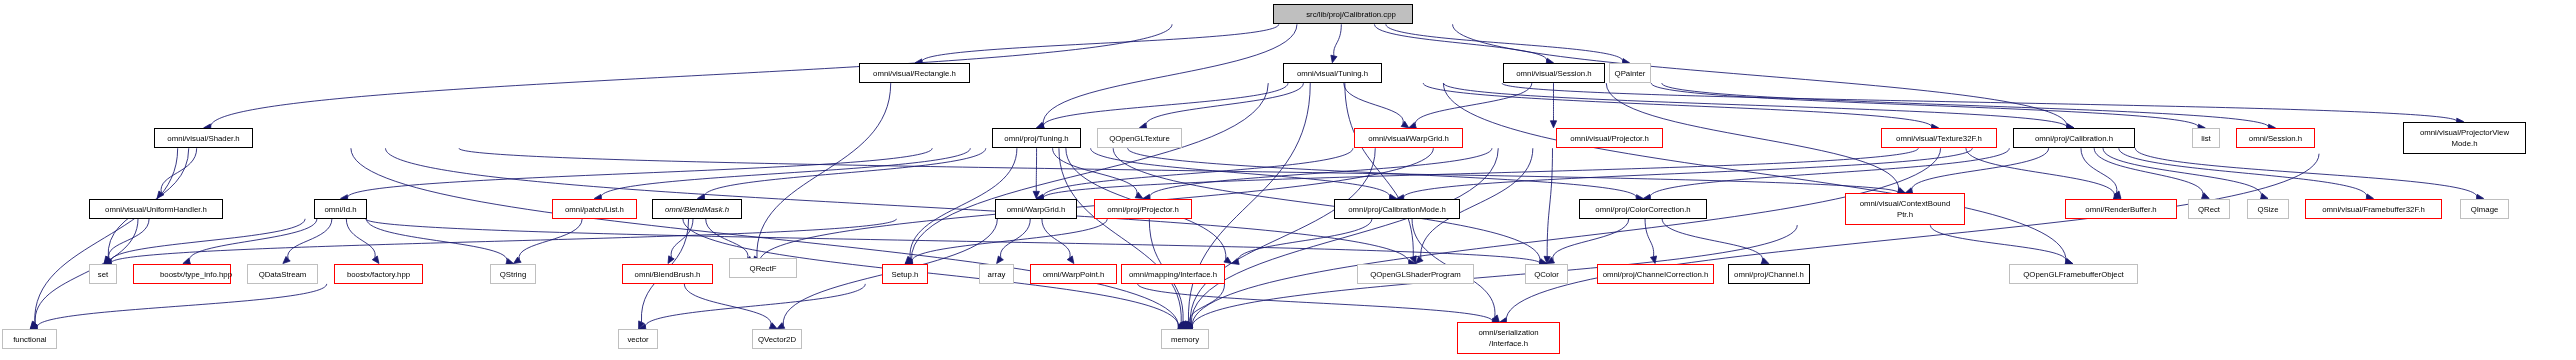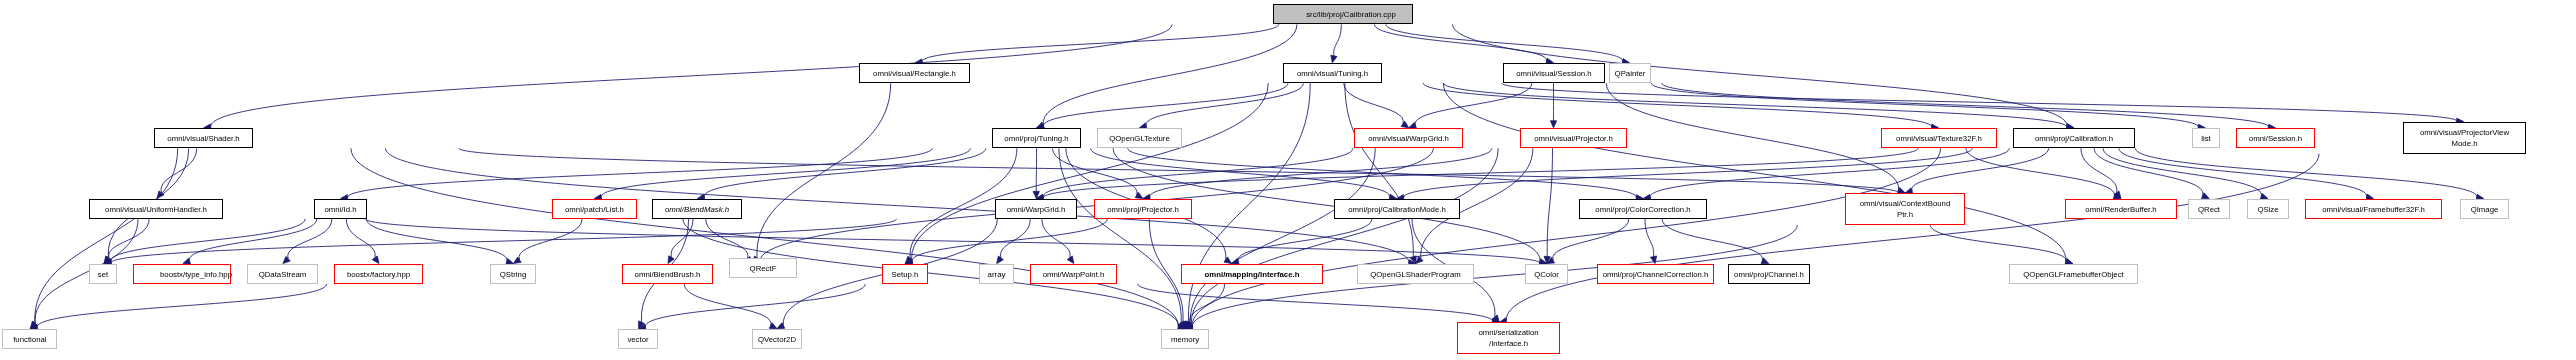--- a/index.html
+++ b/index.html
@@ -210,21 +210,21 @@
   <div class="node documented" style="left: 1283px; top: 63px; width: 99px; height: 20.4px;">omni/visual/Tuning.h</div>
   <div class="node documented" style="left: 1503px; top: 63px; width: 102px; height: 20.4px;">omni/visual/Session.h</div>
   <div class="node external" style="left: 1609px; top: 63px; width: 42px; height: 20.4px;">QPainter</div>
   <div class="node external" style="left: 2192px; top: 128px; width: 28px; height: 20.4px;">list</div>
   <div class="node undocumented" style="left: 2236px; top: 128px; width: 79px; height: 20.4px;">omni/Session.h</div>
   <div class="node documented" style="left: 2403px; top: 122px; width: 123px; height: 32px;">omni/visual/ProjectorView
 Mode.h</div>
   <div class="node documented" style="left: 992px; top: 128px; width: 89px; height: 20.4px;">omni/proj/Tuning.h</div>
   <div class="node external" style="left: 1097px; top: 128px; width: 85px; height: 20.4px;">QOpenGLTexture</div>
   <div class="node undocumented" style="left: 1354px; top: 128px; width: 109px; height: 20.4px;">omni/visual/WarpGrid.h</div>
-  <div class="node undocumented" style="left: 1520px; top: 128px; width: 107px; height: 20.4px;">omni/visual/Projector.h</div>
+  <div class="node undocumented" style="left: 1556px; top: 128px; width: 107px; height: 20.4px;">omni/visual/Projector.h</div>
   <div class="node undocumented" style="left: 1881px; top: 128px; width: 116px; height: 20.4px;">omni/visual/Texture32F.h</div>
   <div class="node documented" style="left: 2013px; top: 128px; width: 122px; height: 20.4px;">omni/proj/Calibration.h</div>
   <div class="node documented" style="left: 89px; top: 199px; width: 134px; height: 20.4px;">omni/visual/UniformHandler.h</div>
   <div class="node documented" style="left: 314px; top: 199px; width: 53px; height: 20.4px;">omni/Id.h</div>
   <div class="node undocumented" style="left: 552px; top: 199px; width: 85px; height: 20.4px;">omni/patch/List.h</div>
   <div class="node documented" style="left: 652px; top: 199px; width: 90px; height: 20.4px; font-style: italic;">omni/BlendMask.h</div>
   <div class="node documented" style="left: 995px; top: 199px; width: 82px; height: 20.4px;">omni/WarpGrid.h</div>
   <div class="node undocumented" style="left: 1094px; top: 199px; width: 98px; height: 20.4px;">omni/proj/Projector.h</div>
   <div class="node documented" style="left: 1334px; top: 199px; width: 126px; height: 20.4px;">omni/proj/CalibrationMode.h</div>
   <div class="node documented" style="left: 1579px; top: 199px; width: 128px; height: 20.4px;">omni/proj/ColorCorrection.h</div>
@@ -238,21 +238,21 @@
   <div class="node external" style="left: 89px; top: 264px; width: 28px; height: 20.4px;">set</div>
   <div class="node undocumented" style="left: 133px; top: 264px; width: 98px; height: 20.4px; padding-left: 28px;">boostx/type_info.hpp</div>
   <div class="node external" style="left: 247px; top: 264px; width: 71px; height: 20.4px;">QDataStream</div>
   <div class="node undocumented" style="left: 334px; top: 264px; width: 89px; height: 20.4px;">boostx/factory.hpp</div>
   <div class="node external" style="left: 490px; top: 264px; width: 46px; height: 20.4px;">QString</div>
   <div class="node undocumented" style="left: 622px; top: 264px; width: 91px; height: 20.4px;">omni/BlendBrush.h</div>
   <div class="node external" style="left: 729px; top: 258px; width: 68px; height: 20.4px;">QRectF</div>
   <div class="node undocumented" style="left: 882px; top: 264px; width: 46px; height: 20.4px;">Setup.h</div>
   <div class="node external" style="left: 979px; top: 264px; width: 35px; height: 20.4px;">array</div>
   <div class="node undocumented" style="left: 1030px; top: 264px; width: 87px; height: 20.4px;">omni/WarpPoint.h</div>
-  <div class="node undocumented" style="left: 1181px; top: 264px; width: 142px; height: 20.4px; font-weight: bold;">omni/mapping/Interface.h</div>
+  <div class="node undocumented" style="left: 1121px; top: 264px; width: 104px; height: 20.4px;">omni/mapping/Interface.h</div>
   <div class="node external" style="left: 1357px; top: 264px; width: 117px; height: 20.4px;">QOpenGLShaderProgram</div>
   <div class="node external" style="left: 1525px; top: 264px; width: 43px; height: 20.4px;">QColor</div>
   <div class="node undocumented" style="left: 1597px; top: 264px; width: 117px; height: 20.4px;">omni/proj/ChannelCorrection.h</div>
   <div class="node documented" style="left: 1728px; top: 264px; width: 82px; height: 20.4px;">omni/proj/Channel.h</div>
   <div class="node external" style="left: 2009px; top: 264px; width: 129px; height: 20.4px;">QOpenGLFramebufferObject</div>
   <div class="node external" style="left: 2.4px; top: 329px; width: 55px; height: 20.4px;">functional</div>
   <div class="node external" style="left: 618px; top: 329px; width: 40px; height: 20.4px;">vector</div>
   <div class="node external" style="left: 752px; top: 329px; width: 50px; height: 20.4px;">QVector2D</div>
   <div class="node external" style="left: 1161px; top: 329px; width: 48px; height: 20.4px;">memory</div>
   <div class="node undocumented" style="left: 1457px; top: 322px; width: 103px; height: 32px;">omni/serialization

